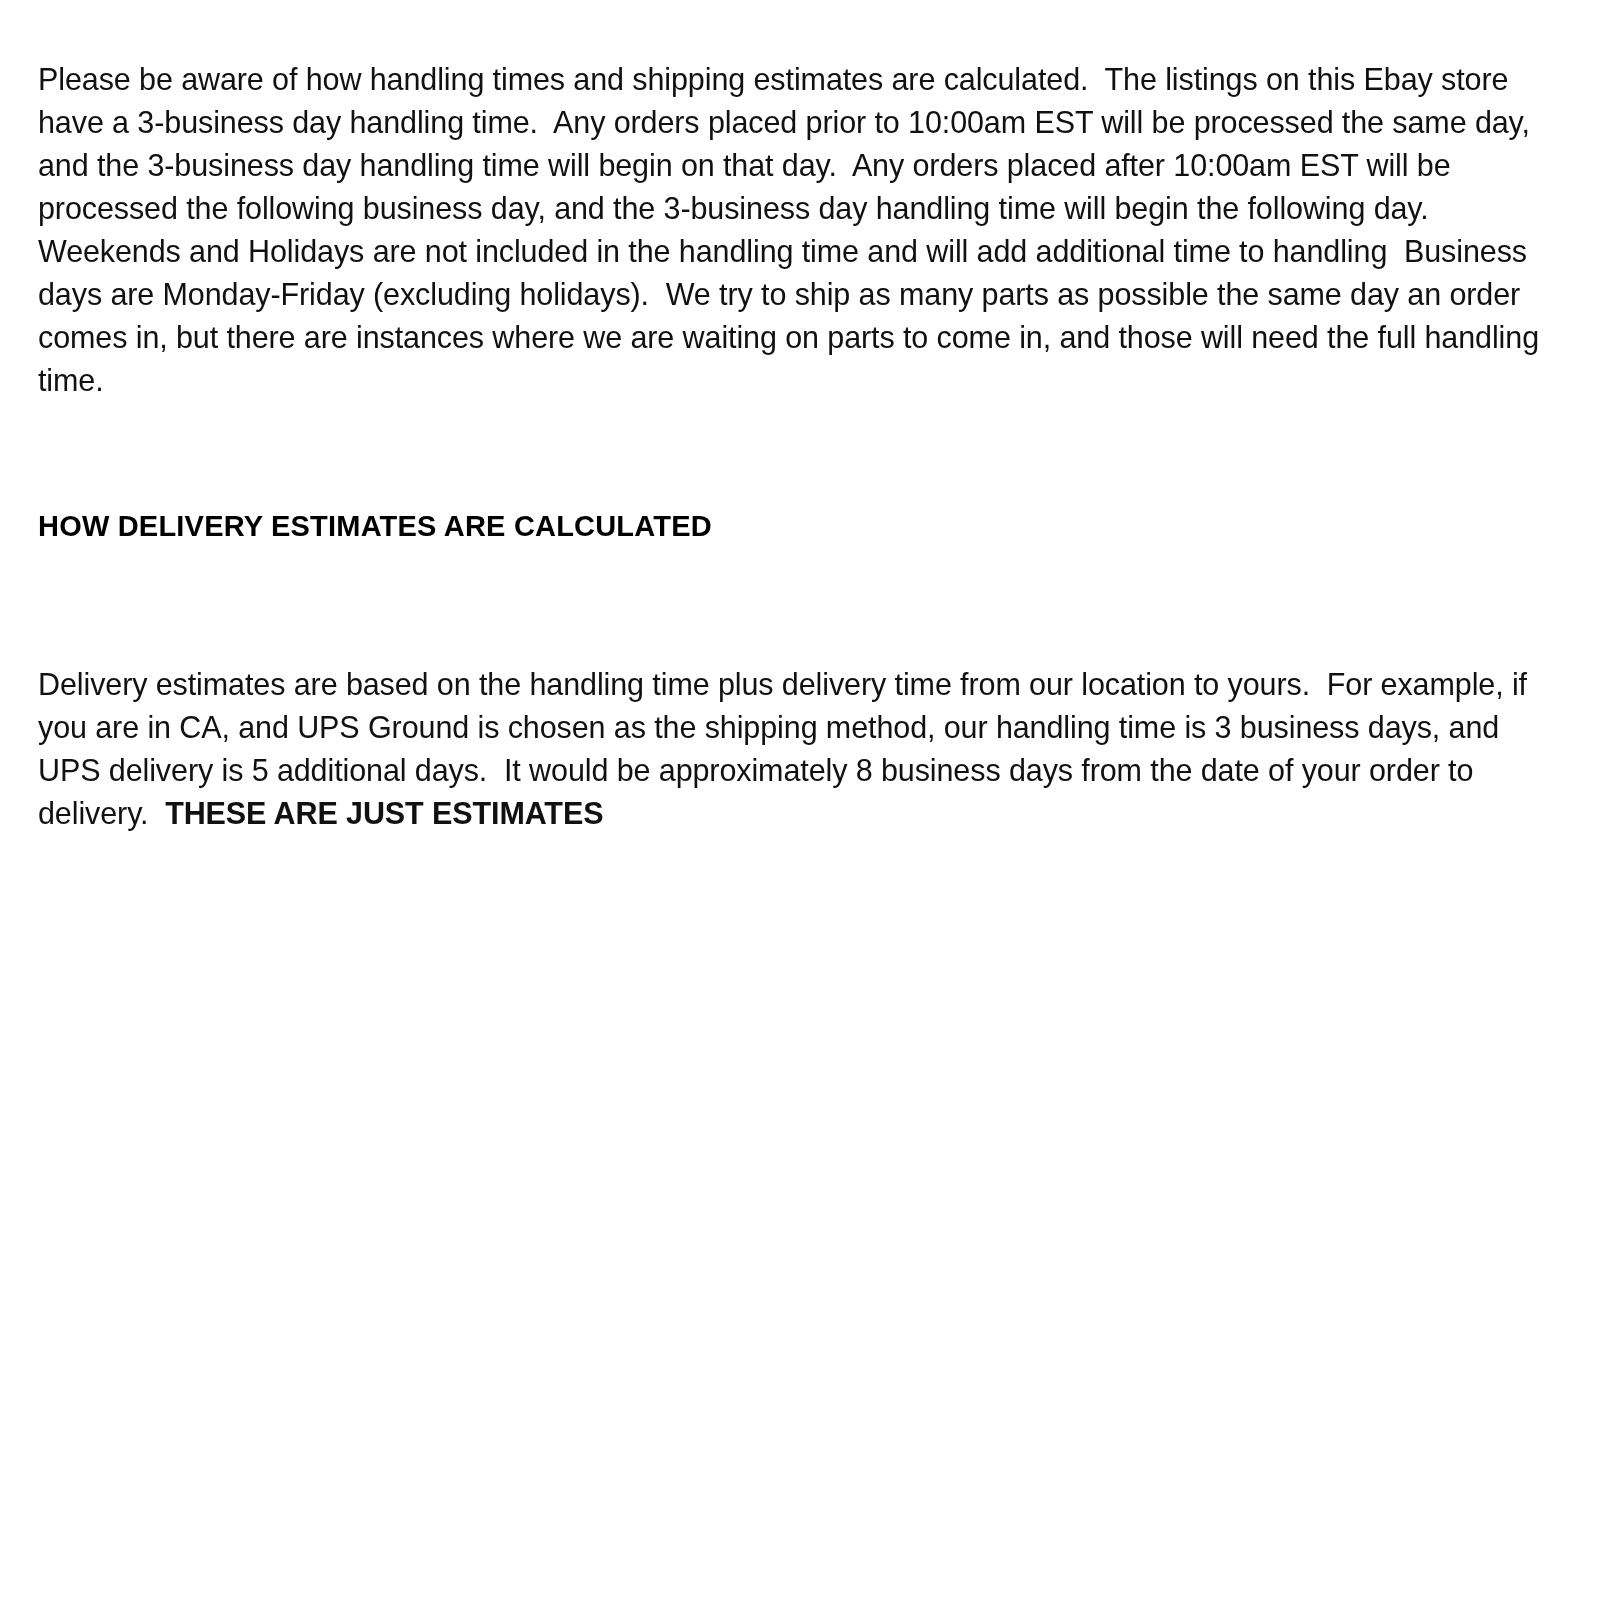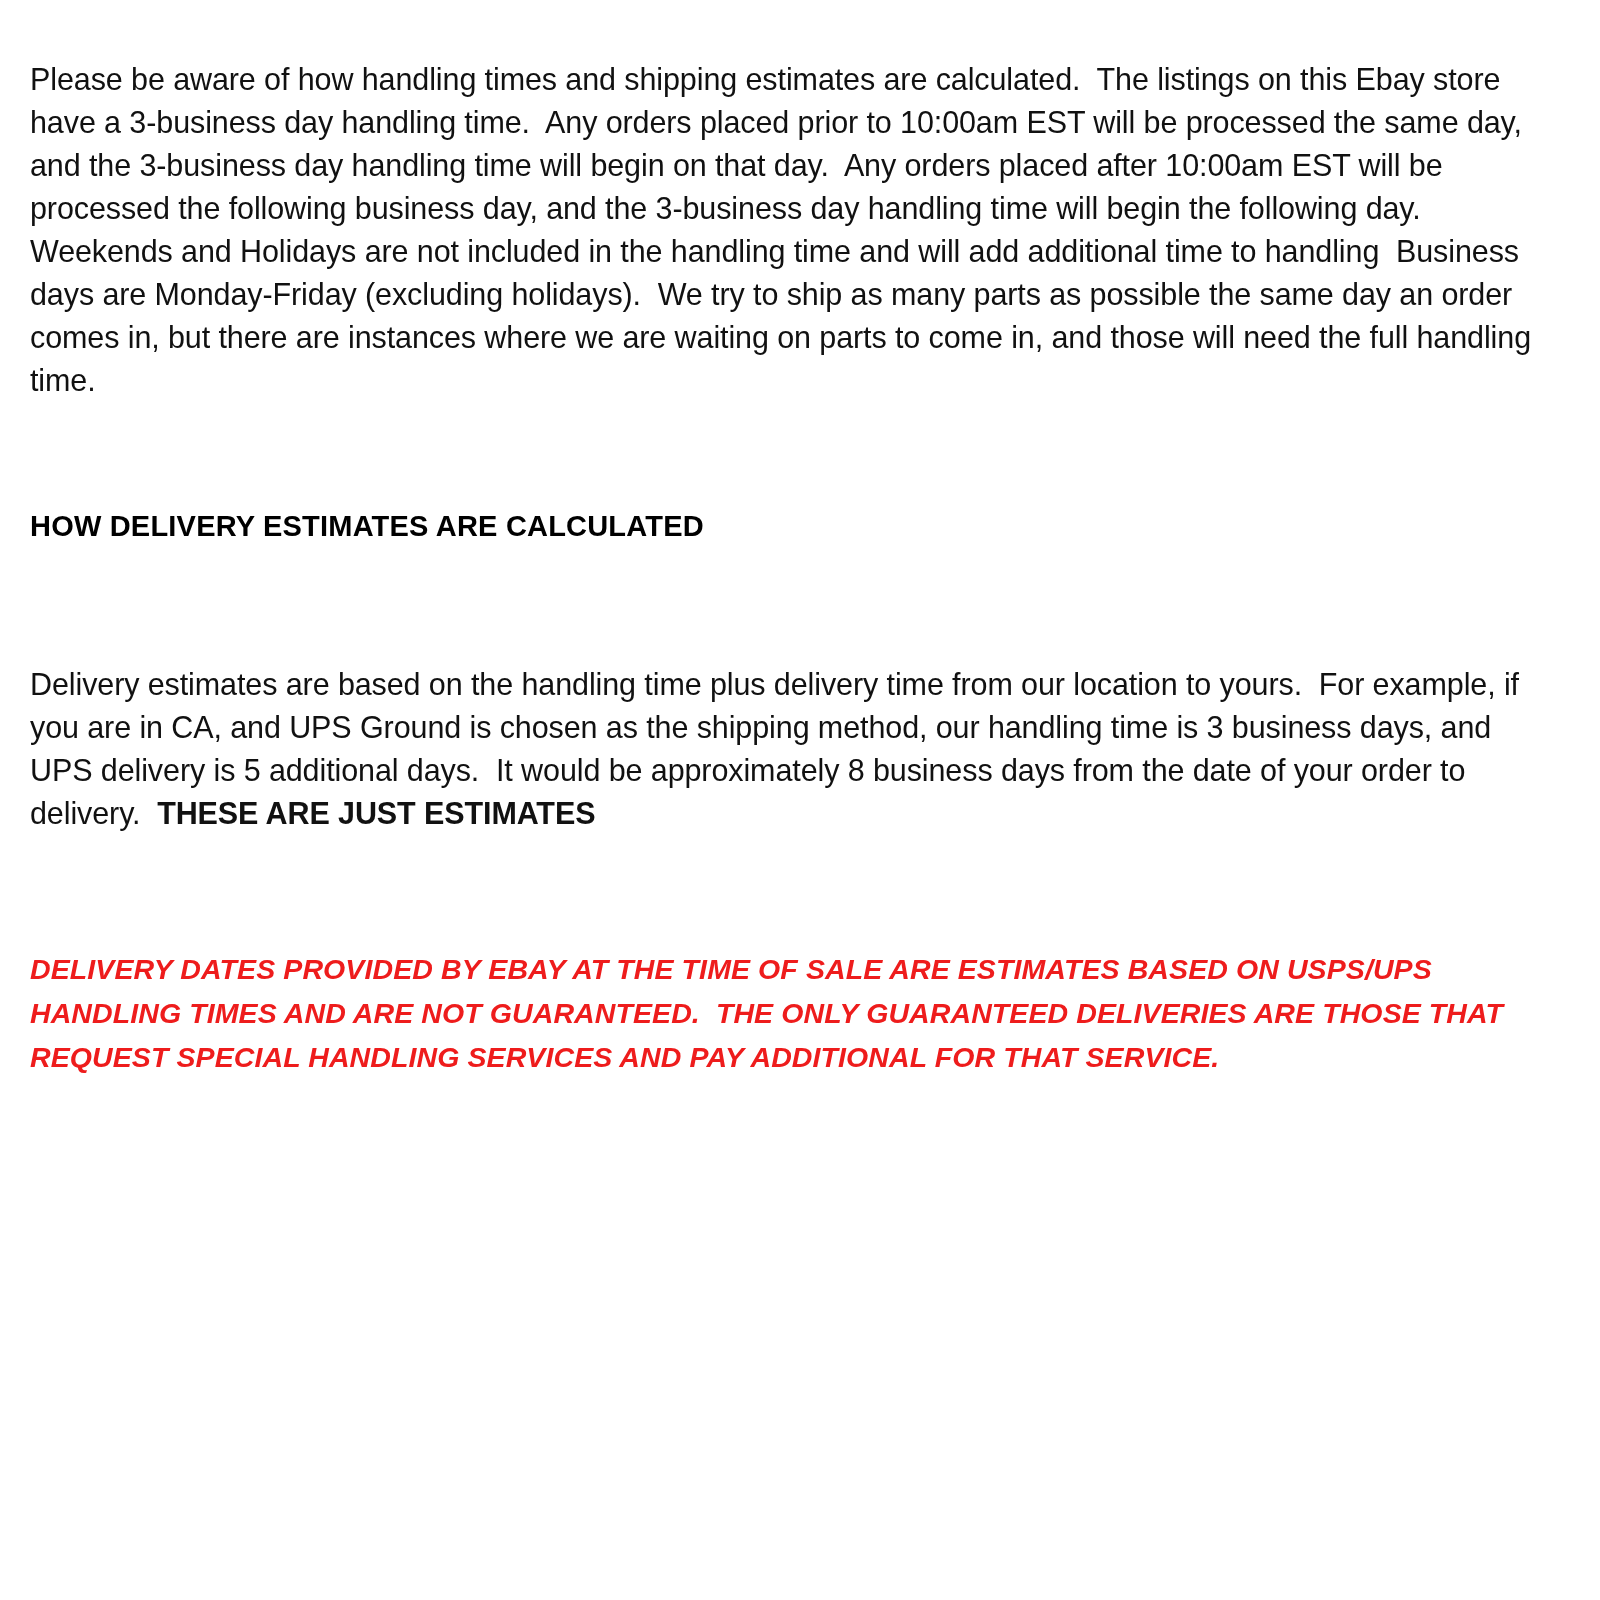--- a/index.html
+++ b/index.html
@@ -12,21 +12,21 @@
     background: #ffffff;
     font-family: "Liberation Sans", sans-serif;
     color: #000000;
     -webkit-font-smoothing: antialiased;
   }
   .page {
     position: relative;
     width: 1600px;
     height: 1123px;
     box-sizing: border-box;
-    padding: 52px 60px 0 30px;
+    padding: 52px 60px 0 38px;
   }
   .para {
     font-size: 30.5px;
     line-height: 43px;
     letter-spacing: -0.1px;
     color: #111111;
     margin: 0;
     white-space: pre-wrap;
     max-width: 1520px;
   }
@@ -73,15 +73,14 @@
   <div class="spacer-a"></div>
 
   <h2 class="section-heading">HOW DELIVERY ESTIMATES ARE CALCULATED</h2>
 
   <div class="spacer-b"></div>
 
   <p class="para para-example"><span>Delivery estimates are based on the handling time plus delivery time from our location to yours.  For example, if you are in CA, and UPS Ground is chosen as the shipping method, our handling time is 3 business days, and UPS delivery is 5 additional days.  It would be approximately 8 business days from the date of your order to delivery.  </span><span class="inline-bold">THESE ARE JUST ESTIMATES</span></p>
 
   <div class="spacer-c"></div>
 
-  <p class="warning">DELIVERY DATES PROVIDED BY EBAY AT THE TIME OF SALE ARE ESTIMATES BASED ON USPS/UPS HANDLING TIMES AND ARE NOT GUARANTEED.  THE ONLY GUARANTEED DELIVERIES ARE THOSE THAT REQUEST SPECIAL HANDLING SERVICES AND PAY ADDITIONAL FOR THAT SERVICE.</p>
 
 </div>
 
 </body></html>

